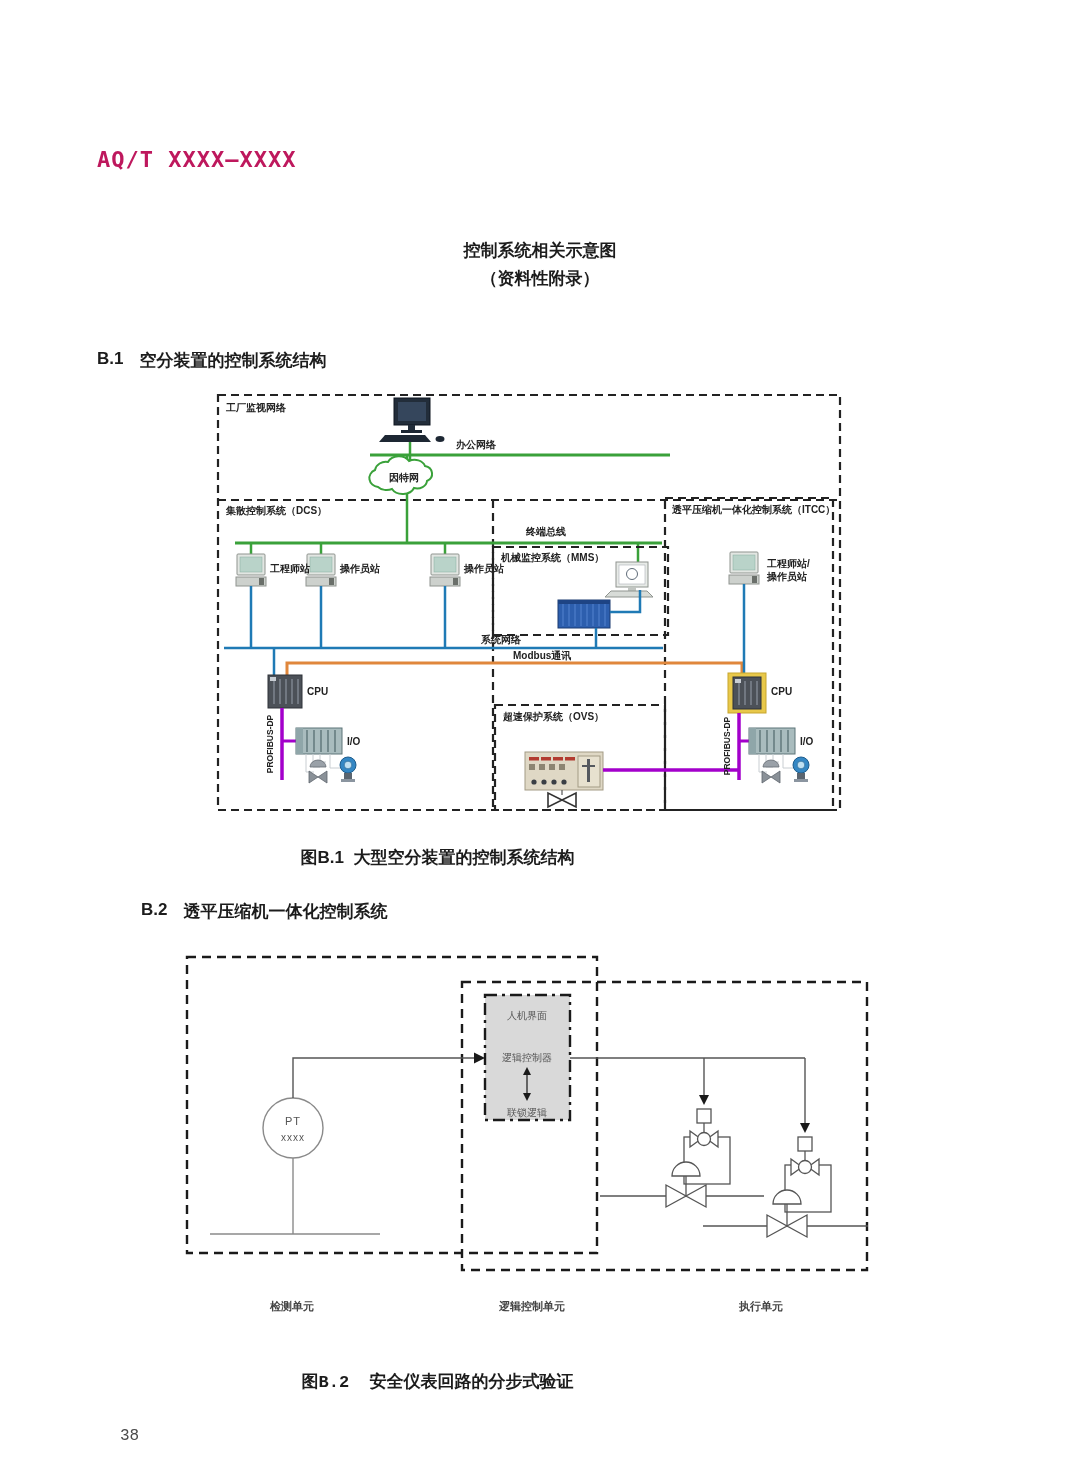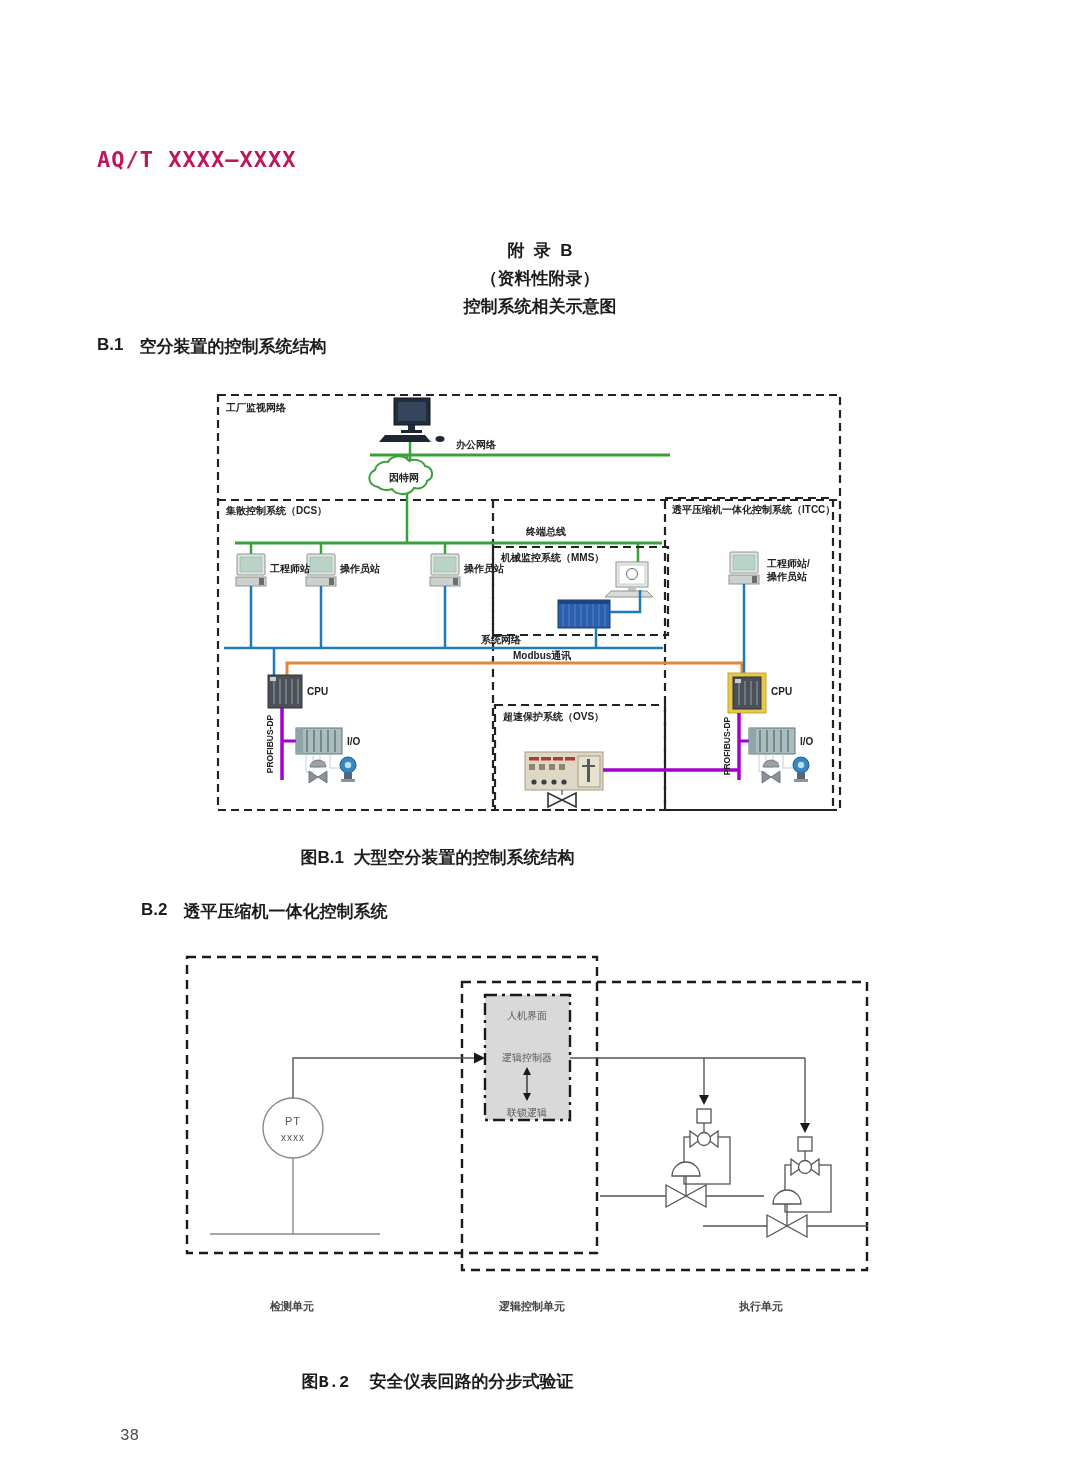--- a/index.html
+++ b/index.html
@@ -19,26 +19,25 @@
   .dlab2{font-size:10px;fill:#565656;}
   .rot{font-size:8.5px;font-weight:700;fill:#222;}
   .unitlab{font-size:11px;font-weight:700;fill:#444;}
 </style>
 </head>
 <body>
 
 <div class="abs doc-header">AQ/T XXXX—XXXX</div>
 
 <div class="abs appendix">
-  <div class="pre">附  录  B</div>
+  <div>控制系统相关示意图</div>
   <div>（资料性附录）</div>
-  <div>控制系统相关示意图</div>
 </div>
 
-<div class="abs sec-heading" style="left:97px;top:335px;justify-content:flex-end;">
+<div class="abs sec-heading" style="left:97px;top:349px;justify-content:flex-end;">
   <span>B.1</span>
   <span>空分装置的控制系统结构</span>
 </div>
 
 <svg class="abs" style="left:210px;top:388px;" width="640" height="430" viewBox="0 0 640 430">
   <defs>
     <g id="ws-icon">
       <rect x="1" y="0" width="28" height="21" rx="1" fill="#e2e6e2" stroke="#8f948f"></rect>
       <rect x="4" y="3" width="22" height="15" fill="#b9d3c9" stroke="#87aca0" stroke-width="0.5"></rect>
       <rect x="0" y="23" width="30" height="9" fill="#cdd1cd" stroke="#8f948f"></rect>

